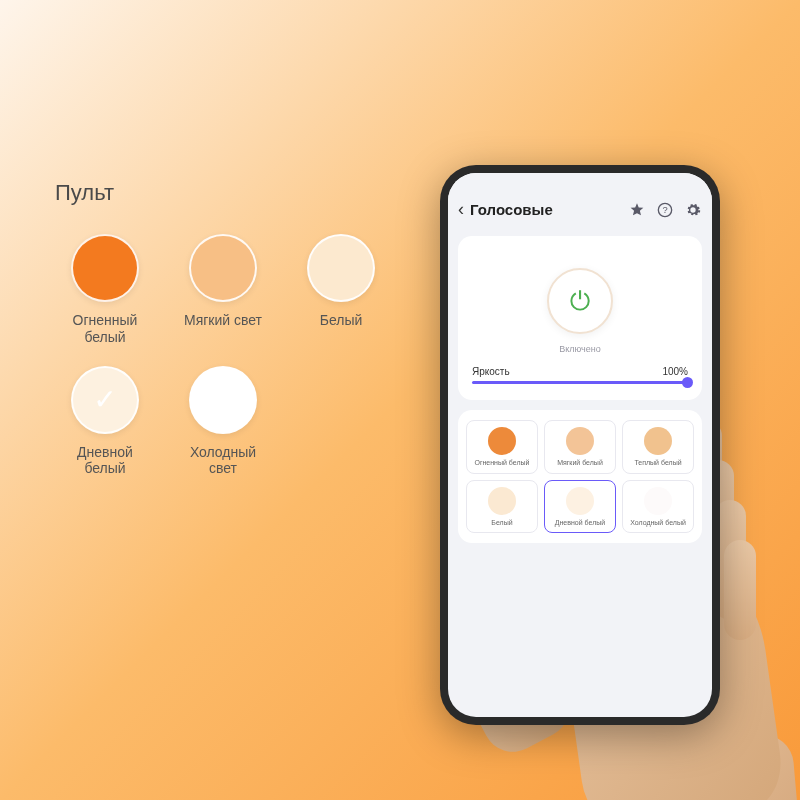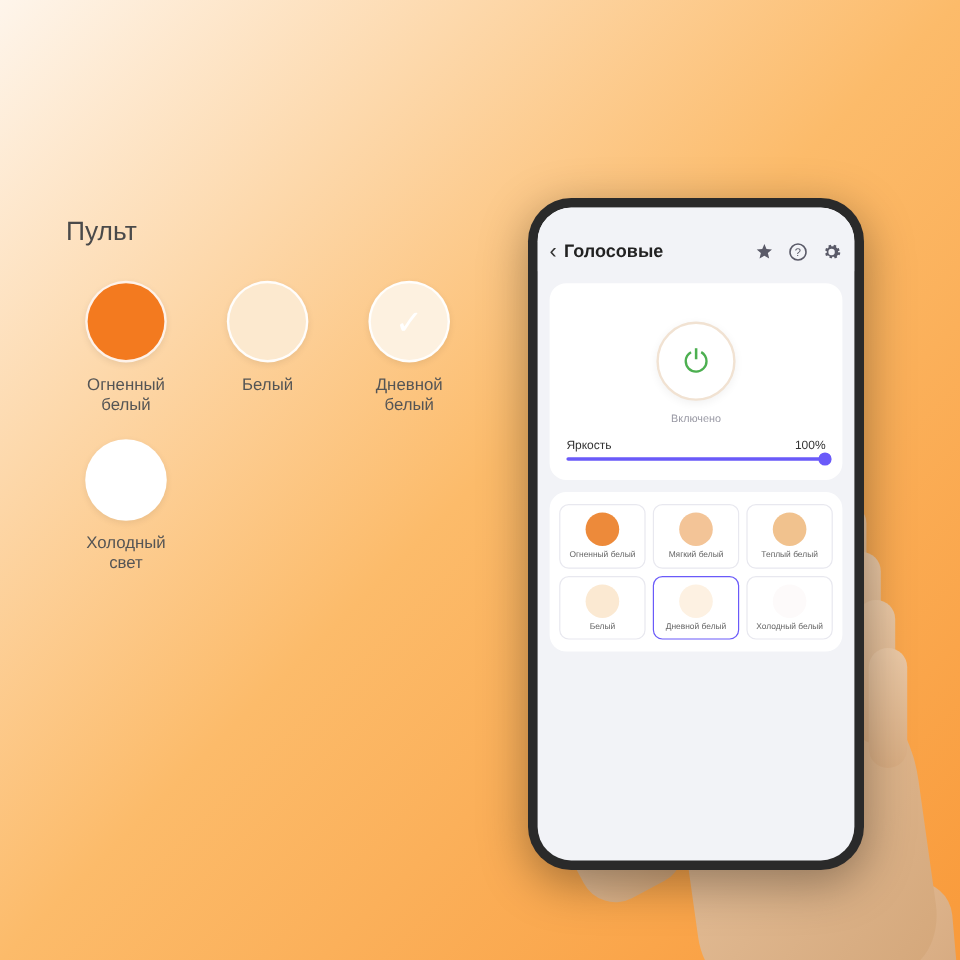--- a/index.html
+++ b/index.html
@@ -120,20 +120,24 @@
 </head>
 <body>
 
 <div class="left-panel">
   <div class="left-title">Пульт</div>
   <div class="swatch-grid">
       <div class="swatch-item">
         <div class="swatch-circle" style="background: rgb(243, 122, 31);"></div>
         <div class="swatch-label">Огненный
 белый</div>
+      </div>
+      <div class="swatch-item">
+        <div class="swatch-circle" style="background: rgb(247, 191, 133);"></div>
+        <div class="swatch-label">Мягкий свет</div>
       </div>
       <div class="swatch-item">
         <div class="swatch-circle" style="background: rgb(252, 233, 207);"></div>
         <div class="swatch-label">Белый</div>
       </div>
       <div class="swatch-item">
         <div class="swatch-circle" style="background: rgb(253, 241, 224);">
           <span class="check-mark">✓</span>
         </div>
         <div class="swatch-label">Дневной белый</div>

